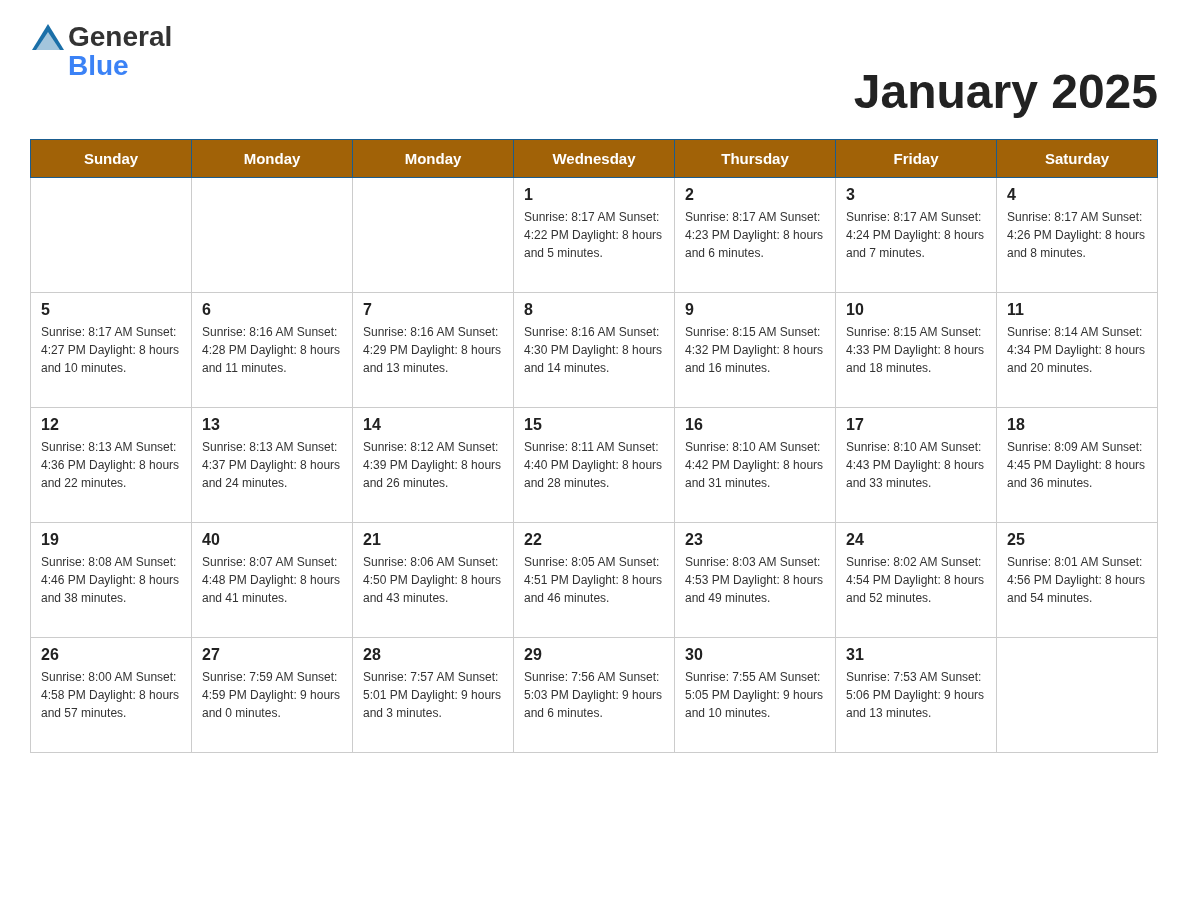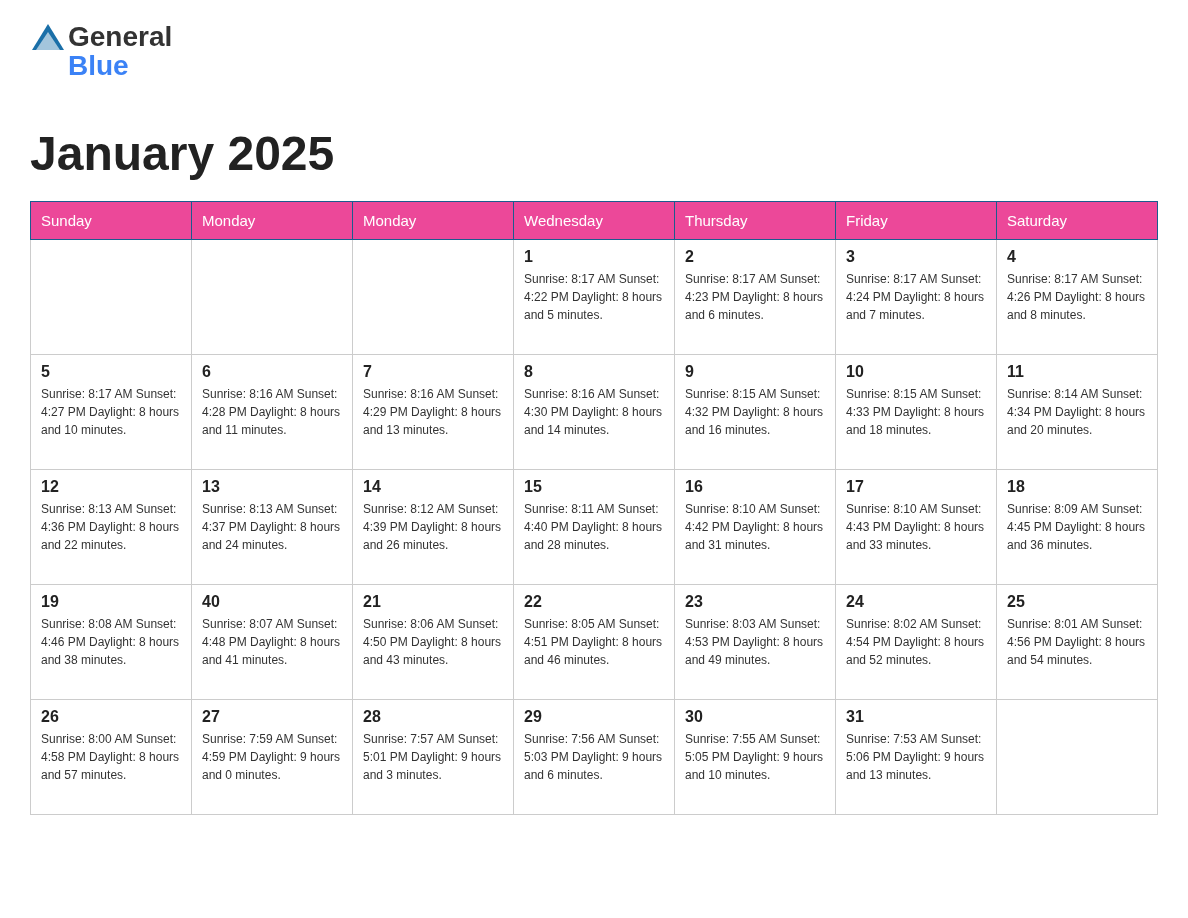--- a/index.html
+++ b/index.html
@@ -8,21 +8,20 @@
       background: #fff;
       width: 1188px;
       min-height: 918px;
       padding: 20px 30px;
     }
     .header-area {
       display: flex;
       justify-content: space-between;
       align-items: flex-start;
       margin-bottom: 20px;
-      flex-direction: column;
     }
     .logo {
       display: flex;
       flex-direction: column;
       align-items: flex-start;
     }
     .title-area {
       text-align: left;
       margin-top: 44px;
     }
@@ -35,26 +34,26 @@
       font-size: 20px;
       color: #444;
       margin-top: 4px;
     }
     .calendar-table {
       width: 100%;
       border-collapse: collapse;
       border: 1px solid #ccc;
     }
     .calendar-table th {
-      background-color: #ec4899;
+      background-color: #a16207;
       color: #fff;
-      text-align: left;
+      text-align: center;
       padding: 10px 10px;
       font-size: 15px;
-      font-weight: normal;
+      font-weight: bold;
       border: 1px solid #1a5c8e;
     }
     .calendar-table td {
       border: 1px solid #ccc;
       vertical-align: top;
       padding: 8px 10px;
       width: 14.28%;
       min-height: 100px;
       height: 115px;
     }

